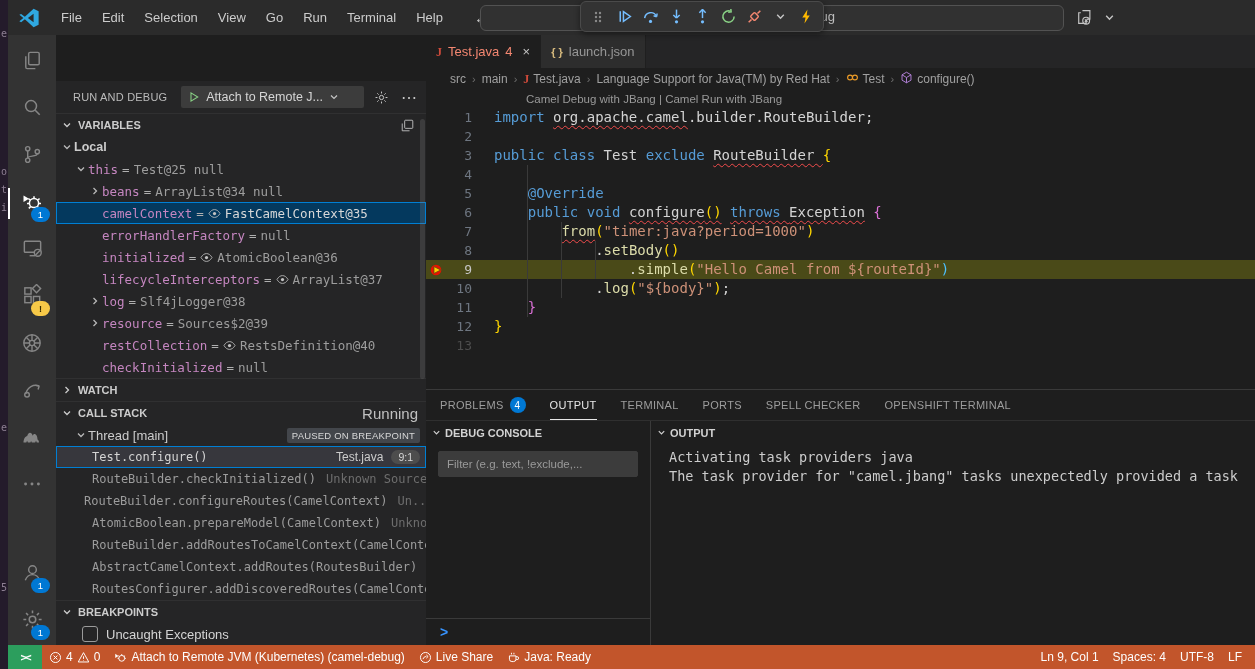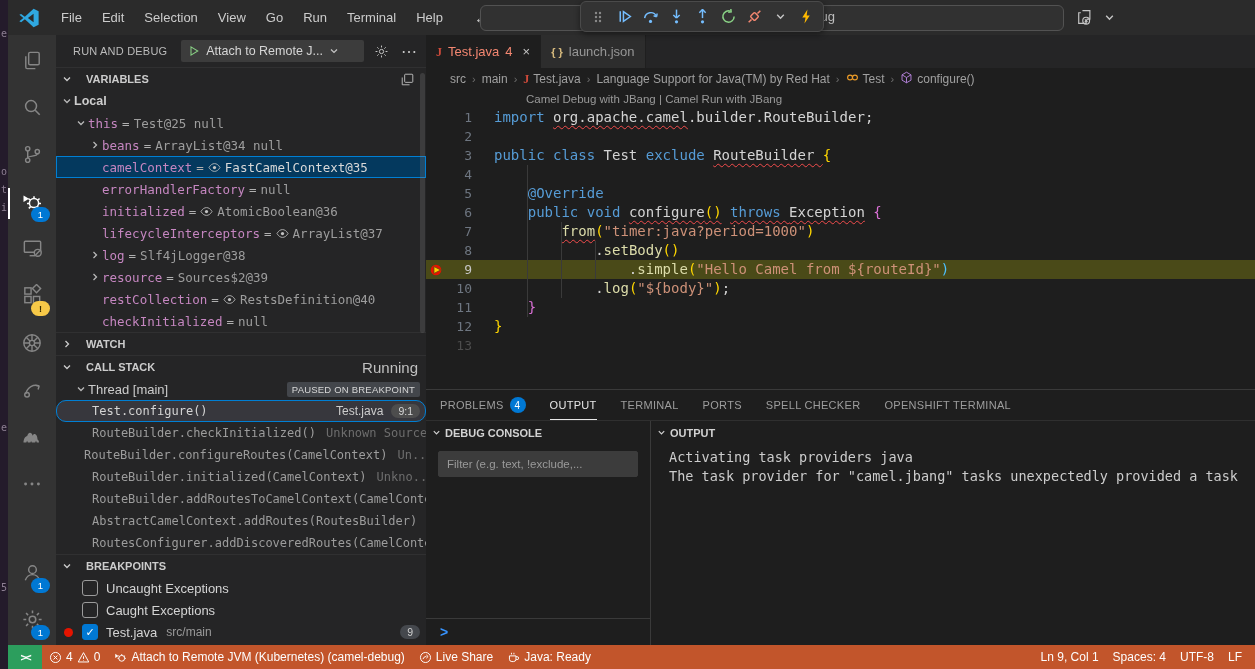--- a/index.html
+++ b/index.html
@@ -34,44 +34,44 @@
   .activitybar{width:48px;flex:none;background:#333333;display:flex;flex-direction:column;align-items:stretch;padding-top:4px;}
   .act-item{height:47px;display:flex;align-items:center;justify-content:center;position:relative;color:#868686;flex:none;}
   .act-item.active{color:#ffffff;}
   .act-item.active::before{content:"";position:absolute;left:0;top:8px;bottom:8px;width:2px;background:#ffffff;}
   .act-badge{position:absolute;right:6px;bottom:5px;min-width:15px;height:15px;border-radius:9px;background:#0078d4;
              color:#fff;font-size:9.5px;display:flex;align-items:center;justify-content:center;padding:0 2px;}
   .act-badge.warn{background:#f7c948;color:#3b2e00;font-weight:bold;font-size:9px;}
   .act-spacer{flex:1;}
 
   
-  .sidebar{width:370px;flex:none;background:#252526;display:flex;flex-direction:column;position:relative;overflow:hidden;}
+  .sidebar{width:370px;flex:none;background:#252526;display:flex;flex-direction:column;position:relative;overflow:hidden;margin-top:46px;}
   .sb-titlerow{height:32px;flex:none;display:flex;align-items:center;padding:0 6px 0 17px;gap:6px;}
   .sb-title{font-size:11px;color:#bbbbbb;flex:none;letter-spacing:.2px;}
   .launch-select{margin-left:8px;height:22px;background:#3c3c3c;border-radius:2px;display:flex;align-items:center;
                  gap:6px;padding:0 7px;font-size:12.5px;color:#d6d6d6;max-width:196px;flex:1;}
   .launch-select .lbl{white-space:nowrap;overflow:hidden;}
   .icon-btn{width:22px;height:22px;display:flex;align-items:center;justify-content:center;color:#c5c5c5;border-radius:4px;flex:none;}
-  .sec-hdr{height:22px;flex:none;display:flex;align-items:center;gap:12px;padding:0 8px 0 4px;font-size:11px;
+  .sec-hdr{height:22px;flex:none;display:flex;align-items:center;gap:4px;padding:0 8px 0 4px;font-size:11px;
            font-weight:bold;color:#cccccc;border-top:1px solid #303031;text-align:center;}
   .sec-hdr .chev{color:#cccccc;width:14px;display:flex;justify-content:center;}
   .sec-hdr .right{margin-left:auto;font-weight:normal;}
   .tree{font-size:12.5px;}
   .trow{height:22px;display:flex;align-items:center;white-space:nowrap;position:relative;padding-right:6px;overflow:hidden;}
   .trow .chev{width:14px;flex:none;display:flex;justify-content:center;color:#b8b8b8;}
   .vname{color:#c586c0;}
   .veq{color:#b0b0b0;margin:0 4px;}
   .vval{color:#9d9d9d;}
   .scopelbl{color:#cccccc;font-weight:bold;font-family:"Liberation Sans",sans-serif;font-size:12.5px;}
   .trow.selected{background:#04395e;outline:1px solid #007fd4;outline-offset:-1px;}
   .trow.selected .vval{color:#d8d8d8;}
   .eye{color:#c3c3c3;margin-right:4px;display:inline-flex;}
   .thread-badge{margin-left:auto;background:#43464b;color:#d7d7d7;font-size:9.5px;padding:2px 5px;border-radius:2px;
                 font-family:"Liberation Sans",sans-serif;letter-spacing:.2px;flex:none;}
-  .frame{color:#9c9c9c;border-radius:10px;}
+  .frame{color:#9c9c9c;}
   .frame .floc{color:#6d6d6d;margin-left:10px;}
   .frame.selected{background:#37373d;}
   .frame.selected .fname{color:#d4d4d4;}
   .ffile{margin-left:auto;color:#cccccc;font-family:"Liberation Sans",sans-serif;font-size:12px;flex:none;}
   .pill{background:#4d4d4d;color:#d7d7d7;font-size:10.5px;border-radius:9px;padding:1px 7px;margin-left:8px;
         font-family:"Liberation Sans",sans-serif;flex:none;}
   .cb{width:14px;height:14px;border:1px solid #9b9b9b;border-radius:3px;background:transparent;flex:none;
       display:flex;align-items:center;justify-content:center;margin-right:8px;}
   .cb.checked{background:#0078d4;border-color:#0078d4;color:#fff;font-size:11px;}
   .bp-dot{width:9px;height:9px;border-radius:50%;background:#e51400;flex:none;margin:0 9px 0 8px;}
@@ -526,21 +526,21 @@
             </div>
             <div class="trow frame mono" style="padding-left: 36px; font-size: 12px;">
               <span class="fname">RouteBuilder.checkInitialized()</span>
               <span class="floc">Unknown Source</span>
             </div>
             <div class="trow frame mono" style="padding-left: 28px; font-size: 12px;">
               <span class="fname">RouteBuilder.configureRoutes(CamelContext)</span>
               <span class="floc">Un...</span>
             </div>
             <div class="trow frame mono" style="padding-left: 36px; font-size: 12px;">
-              <span class="fname">RouteBuilder.initialized(CamelContext)</span>
+              <span class="fname">AtomicBoolean.prepareModel(CamelContext)</span>
               <span class="floc">Unkno...</span>
             </div>
             <div class="trow frame mono" style="padding-left: 36px; font-size: 12px;">
               <span class="fname">RouteBuilder.addRoutesToCamelContext(CamelContext)</span>
             </div>
             <div class="trow frame mono" style="padding-left: 36px; font-size: 12px;">
               <span class="fname">AbstractCamelContext.addRoutes(RoutesBuilder)</span>
             </div>
             <div class="trow frame mono" style="padding-left: 36px; font-size: 12px;">
               <span class="fname">RoutesConfigurer.addDiscoveredRoutes(CamelContext,Li</span>

